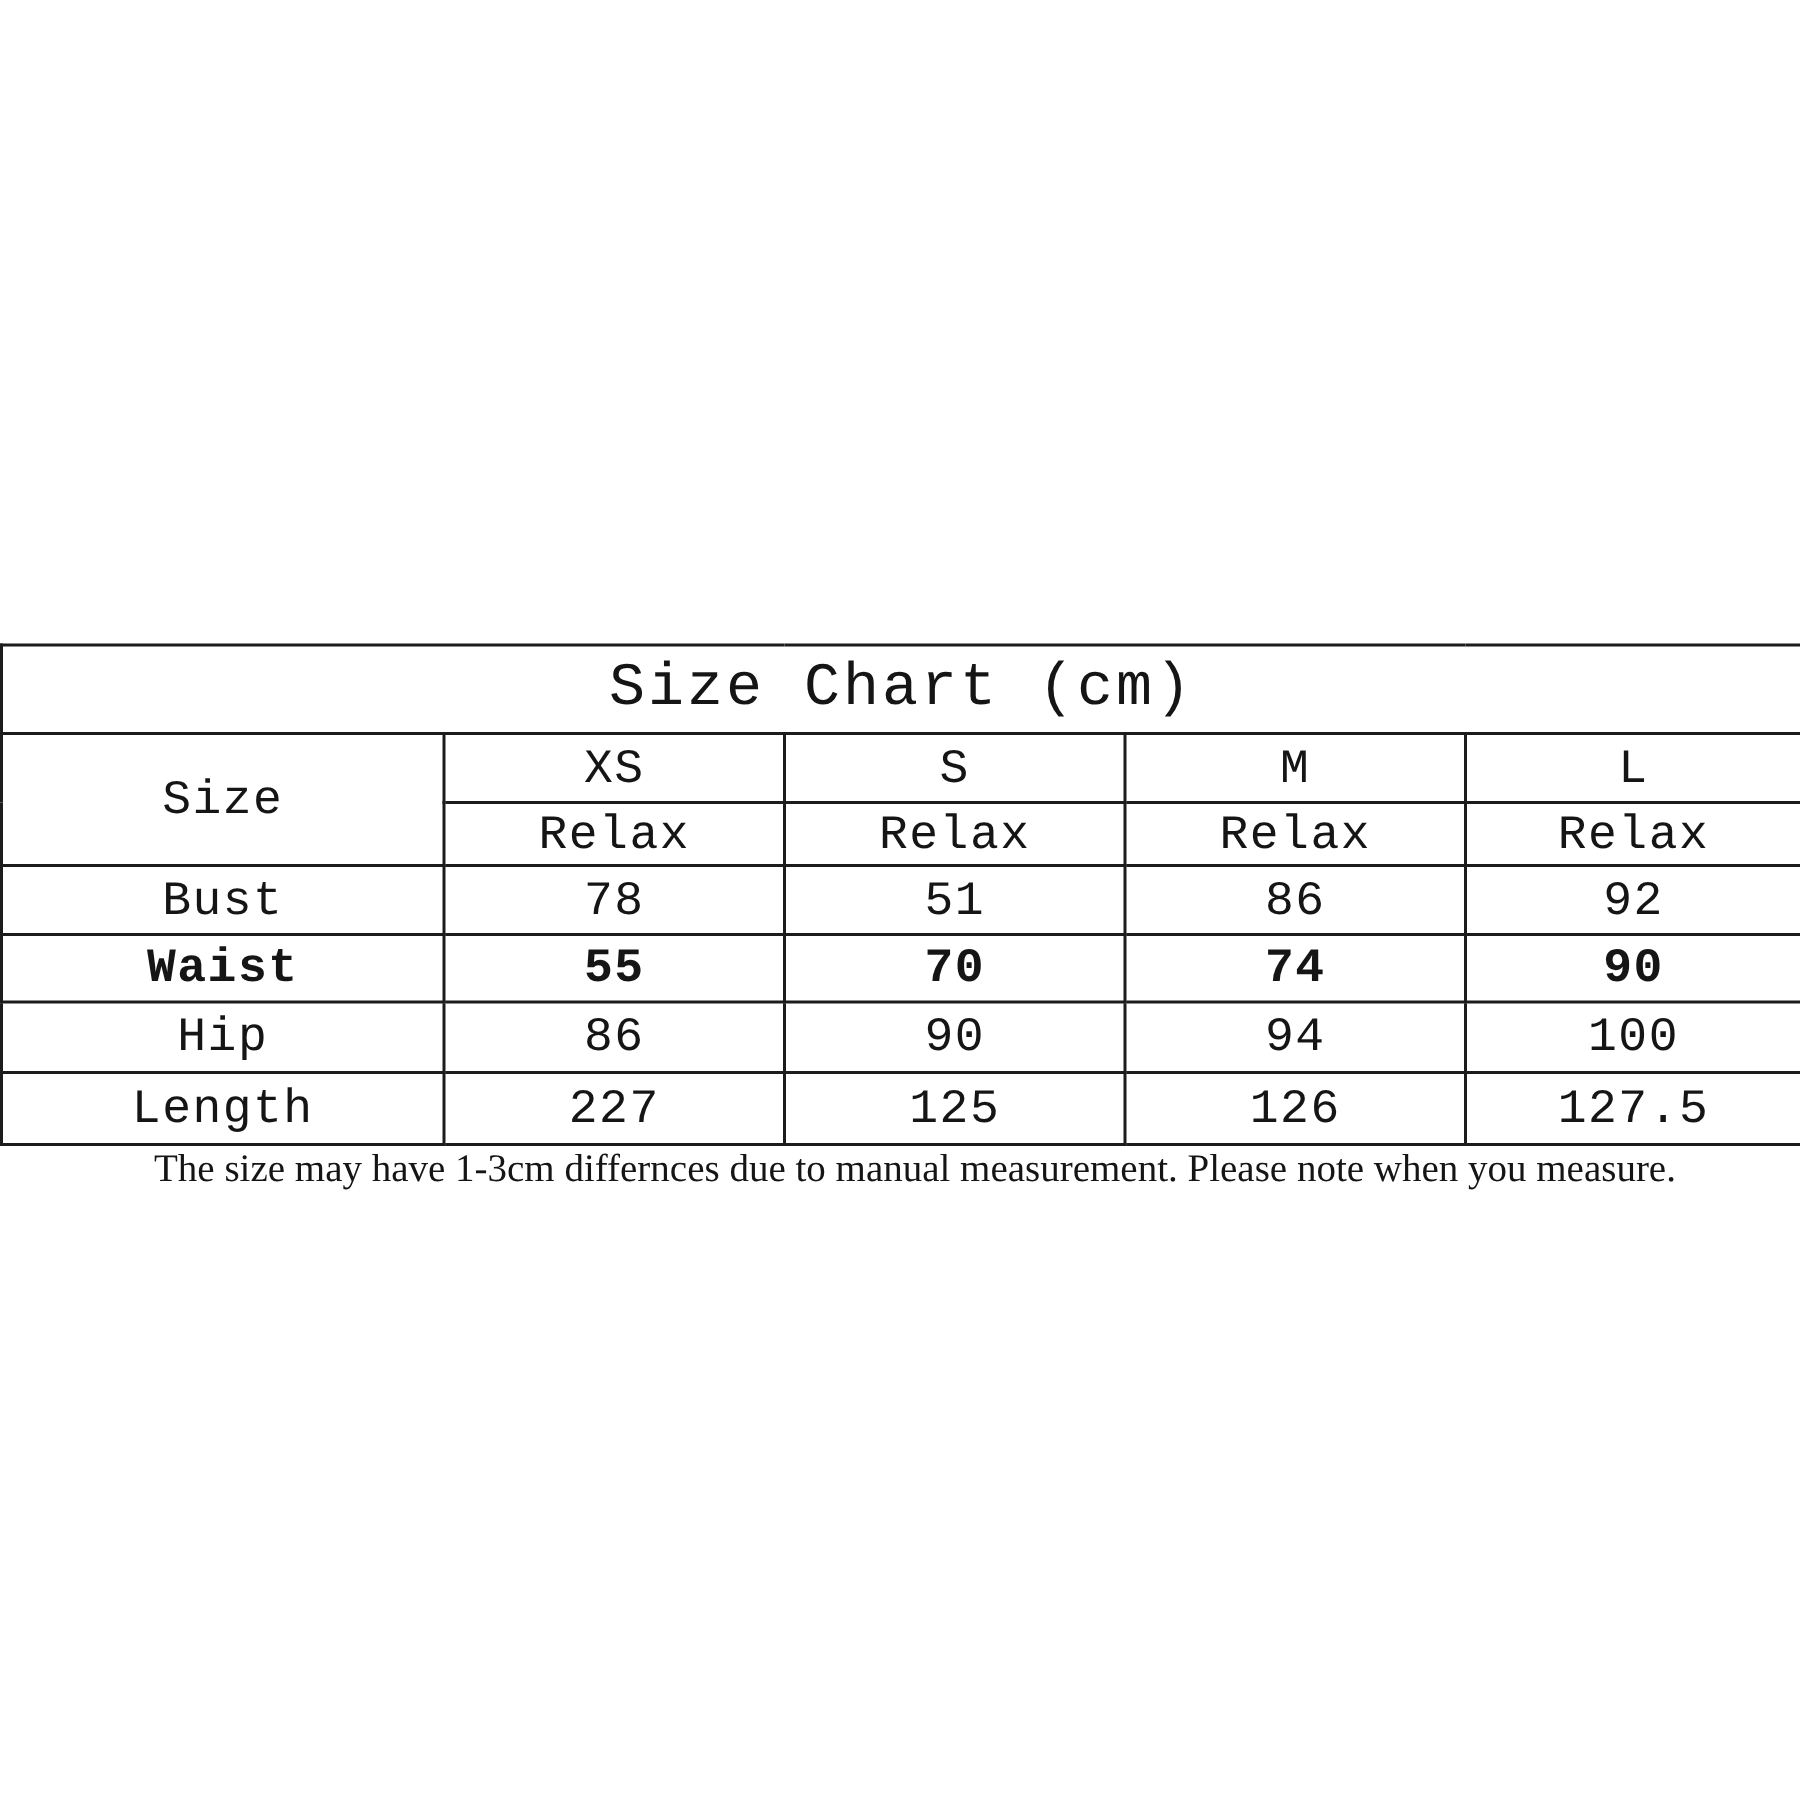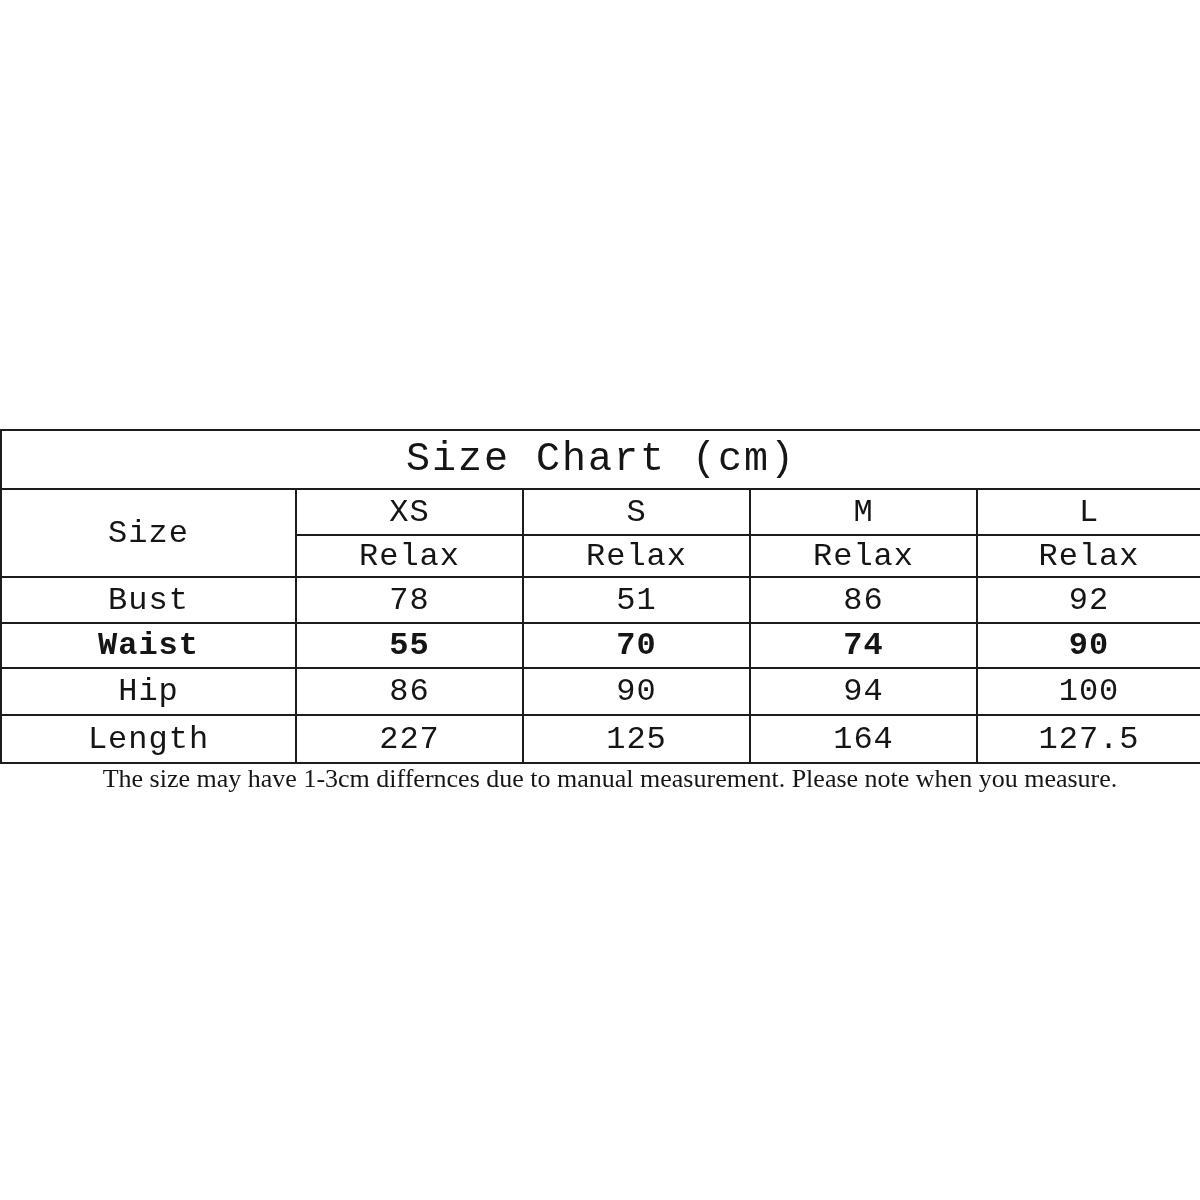--- a/index.html
+++ b/index.html
@@ -103,20 +103,20 @@
         <td class="grey">Hip</td>
         <td>86</td>
         <td>90</td>
         <td>94</td>
         <td>100</td>
       </tr>
       <tr class="meas-row-3">
         <td class="grey">Length</td>
         <td>227</td>
         <td>125</td>
-        <td>164</td>
+        <td>126</td>
         <td>127.5</td>
       </tr>
     </tbody>
   </table>
 
   <p class="note">The size may have 1-3cm differnces due to manual measurement. Please note when you measure.</p>
 </div>
 
 </body></html>

